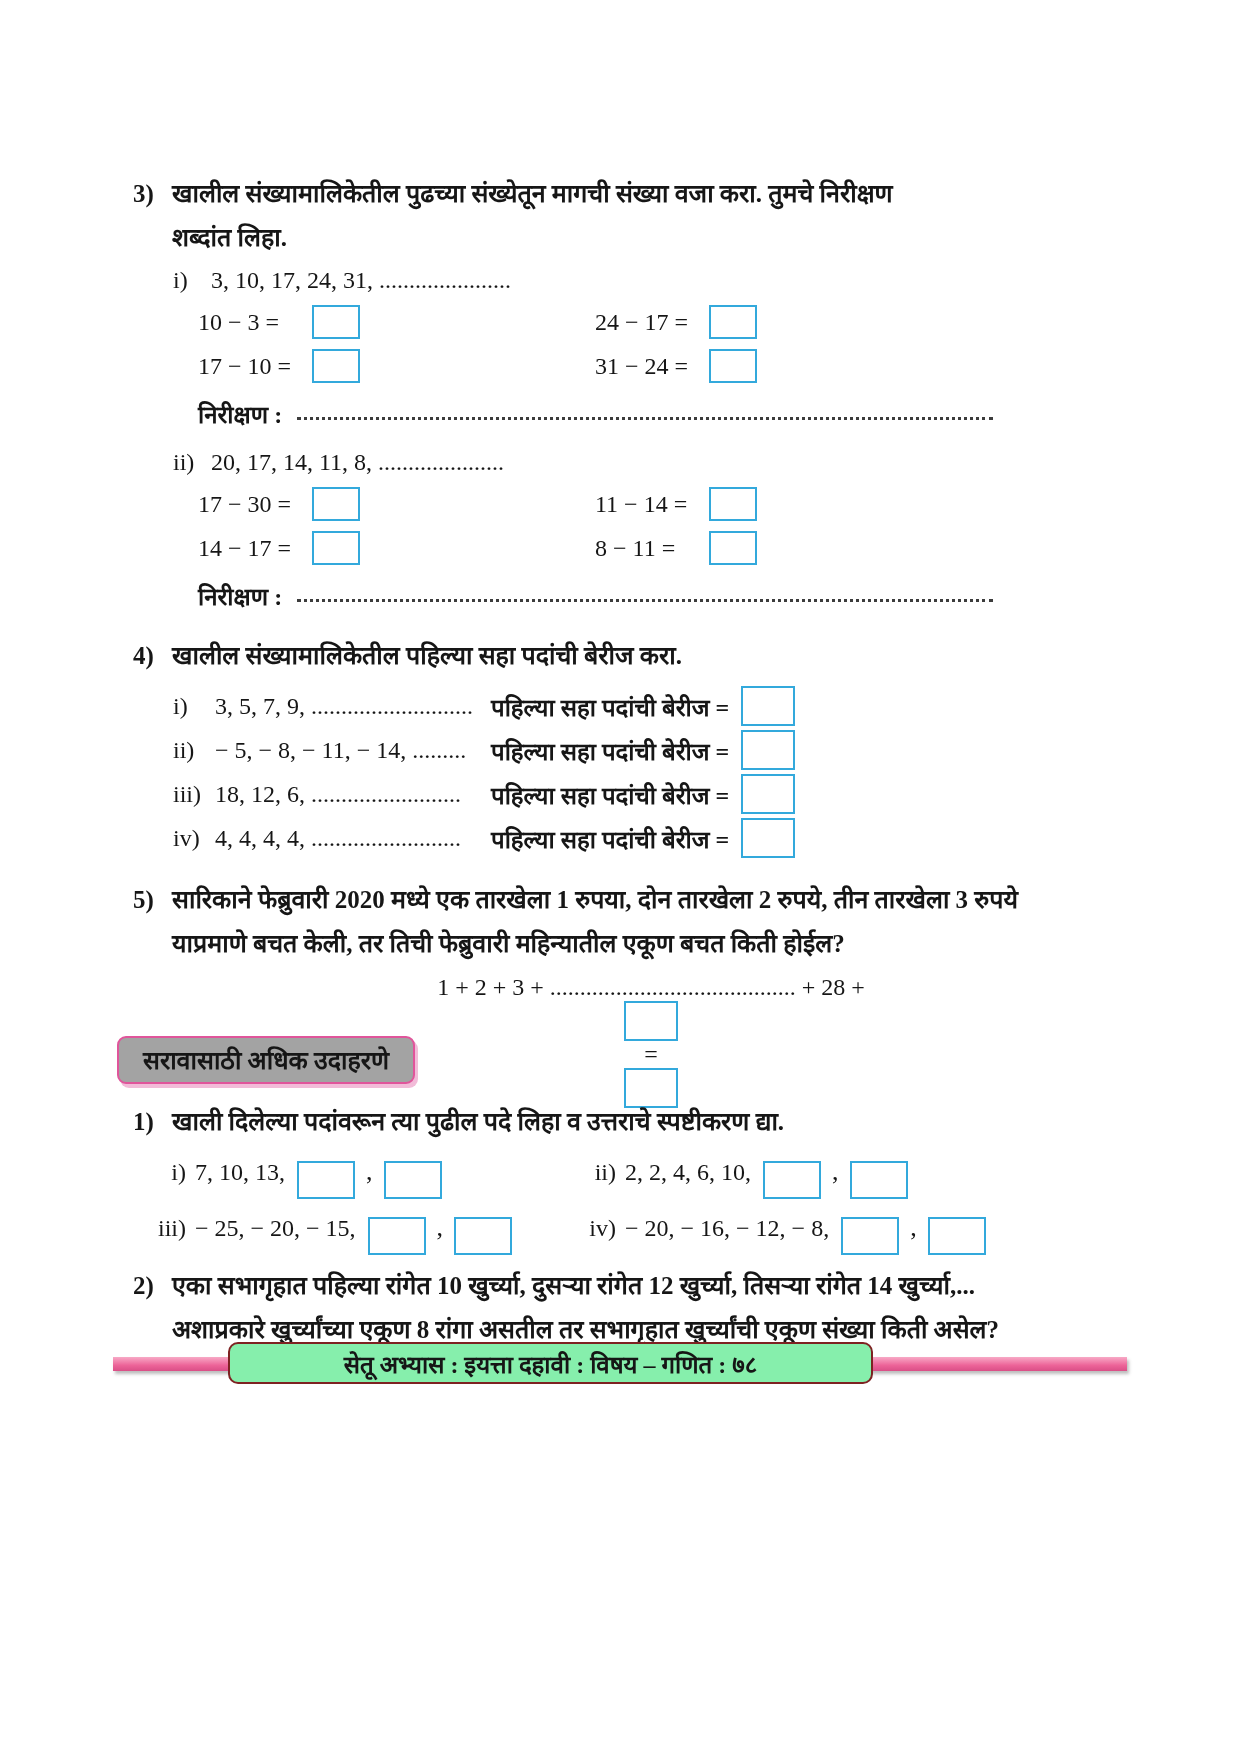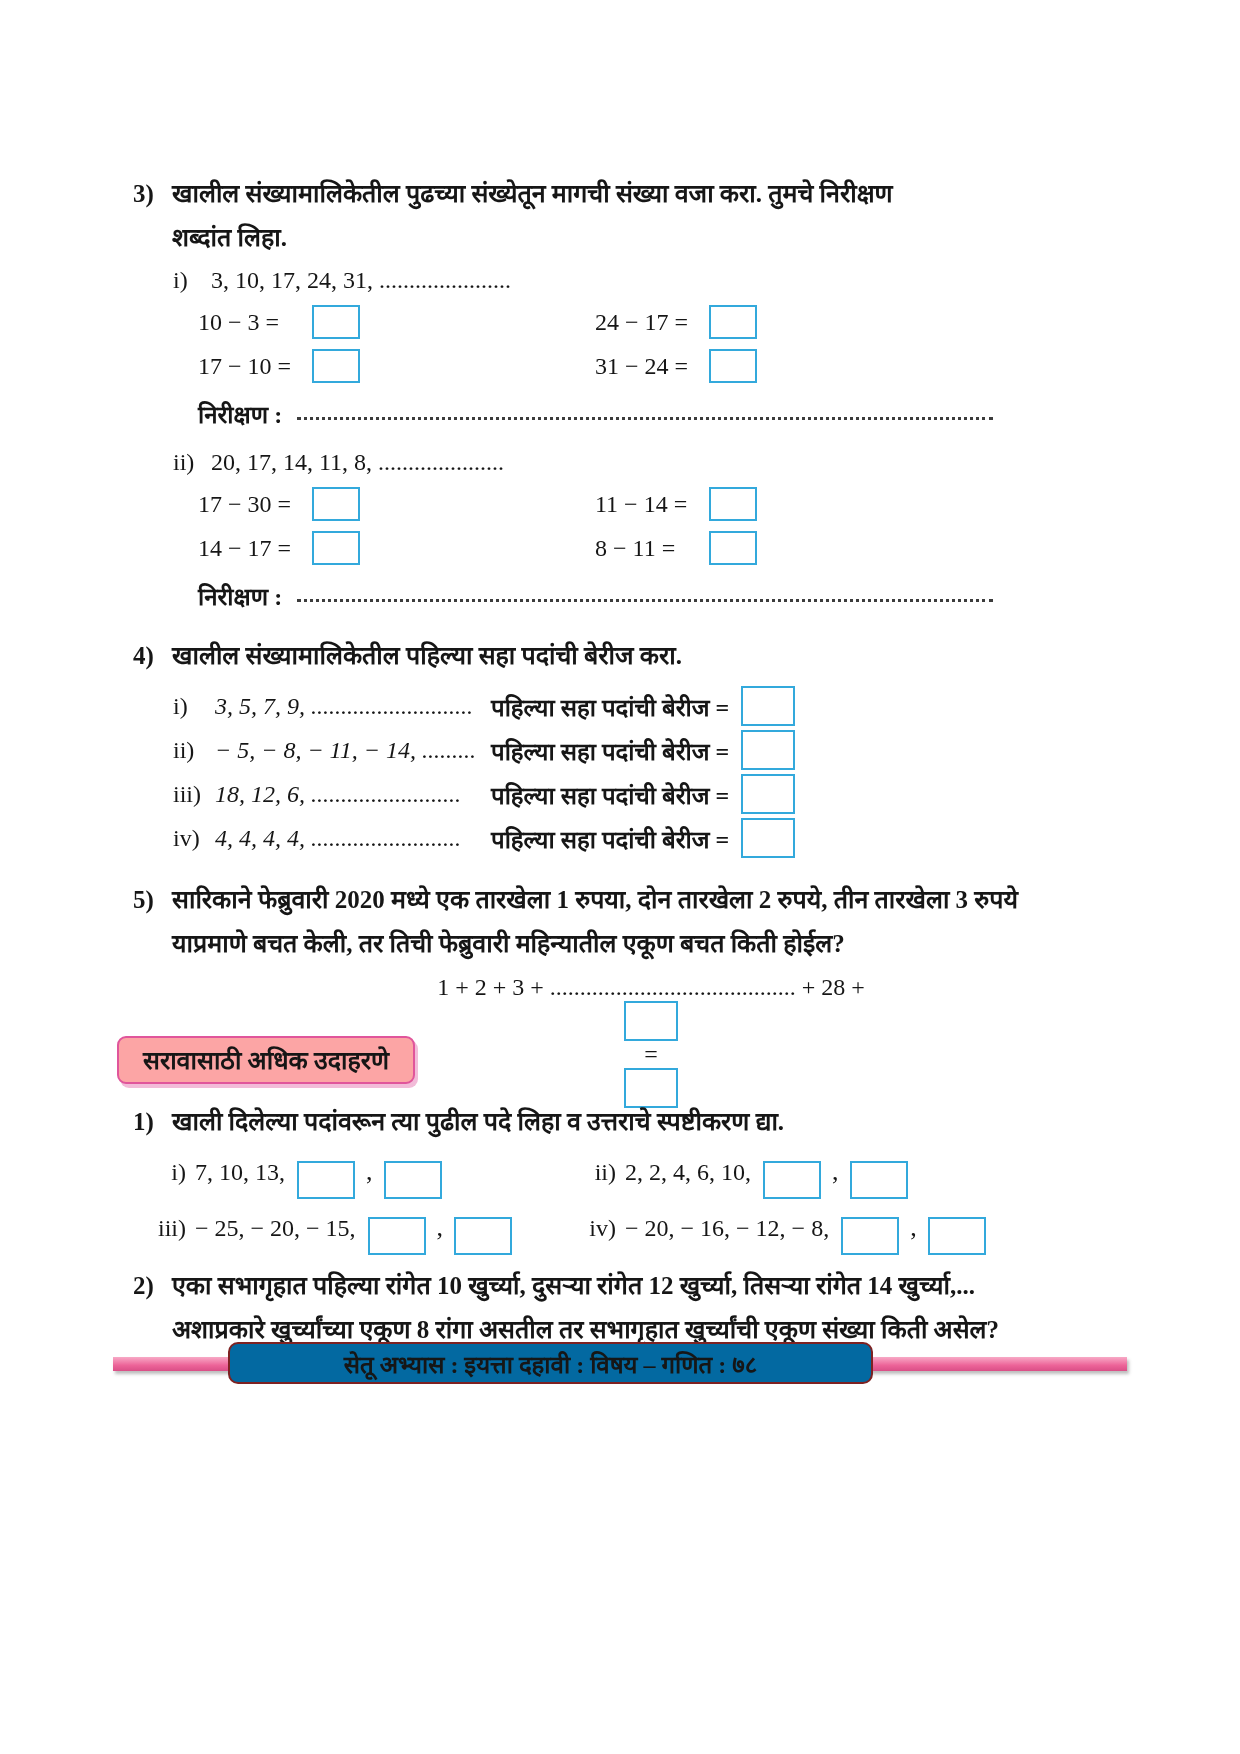--- a/index.html
+++ b/index.html
@@ -34,32 +34,32 @@
   .obs-label { font-weight:bold; font-size:24px; flex:none; margin-right:15px; }
   .obs-line { flex:1; border-bottom:3px dotted #3c3c3c; margin-bottom:10px; }
 
   .part2 { margin-top:12px; }
 
   
   .q4 { margin-top:22px; }
   .q4-rows { margin-top:6px; }
   .q4-row { display:flex; align-items:center; height:44px; margin-left:40px; font-size:24px; }
   .q4-label { width:42px; flex:none; }
-  .q4-seq { width:276px; flex:none;font-style:italic; }
+  .q4-seq { width:276px; flex:none; }
   .q4-sum { font-weight:bold; margin-right:12px; }
 
   
   .q5 { margin-top:18px; }
   .q5-eq { display:flex; align-items:center; margin:8px 0 0 39px; height:48px; font-size:24px;flex-direction:column; }
   .q5-eq .gap { width:12px; flex:none; }
 
   
   .banner {
     display:inline-block; margin:14px 0 0 -16px; padding:4px 24px 6px;
-    background:#fca5a5; border:2px solid #E0559B; border-radius:9px;
+    background:#a3a3a3; border:2px solid #E0559B; border-radius:9px;
     font-size:25px; font-weight:bold; box-shadow:3px 4px 0 #F2BBD8;
   }
 
   
   .p1 { margin-top:16px; }
   .p1-grid { display:grid; grid-template-columns:430px 1fr; margin:4px 0 0 8px; row-gap:8px; }
   .p1-item { display:flex; align-items:center; height:48px; font-size:24px; }
   .p1-label { width:54px; flex:none; text-align:right; padding-right:9px; }
   .p1-seq { margin-right:12px; }
   .p1-comma { margin:0 11px; font-size:26px; }
@@ -68,21 +68,21 @@
 
   
   .footer { position:absolute; left:113px; top:1342px; width:1014px; height:44px; }
   .footer-bar {
     position:absolute; left:0; right:0; top:15px; height:14px;
     background:linear-gradient(180deg,#F8A9C6 0%,#EC6398 60%,#DA4F87 100%);
     box-shadow:2px 3px 3px rgba(110,110,110,0.45);
   }
   .footer-box {
     position:absolute; left:115px; top:0; width:645px; height:42px;
-    background:#0369a1; border:2px solid #7E2222; border-radius:10px;
+    background:#86efac; border:2px solid #7E2222; border-radius:10px;
     display:flex; align-items:center; justify-content:center;
     font-size:24px; font-weight:bold;
   }
 </style>
 </head>
 <body>
 
 <div class="page">
 
   

